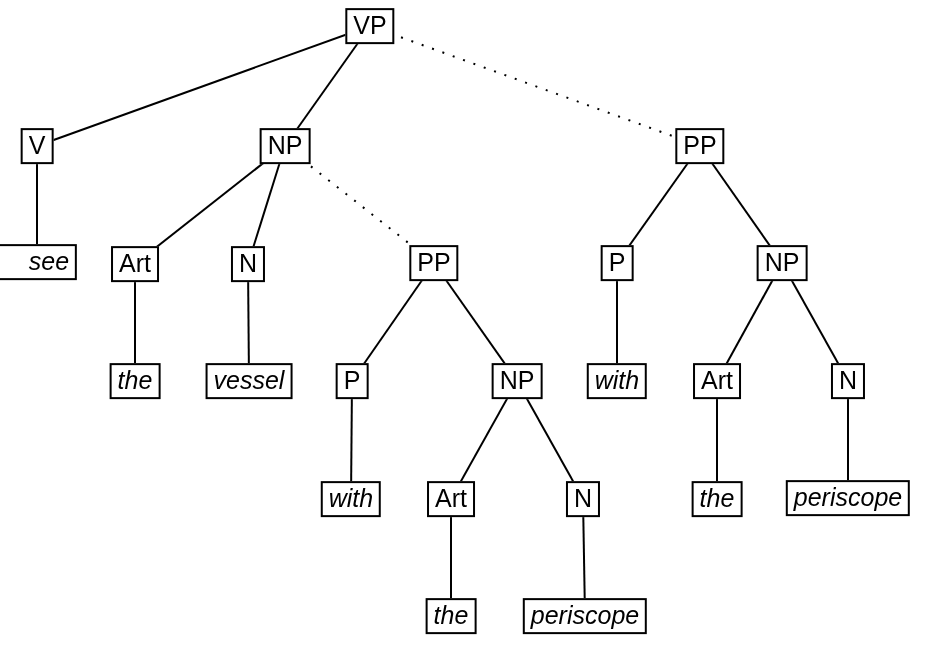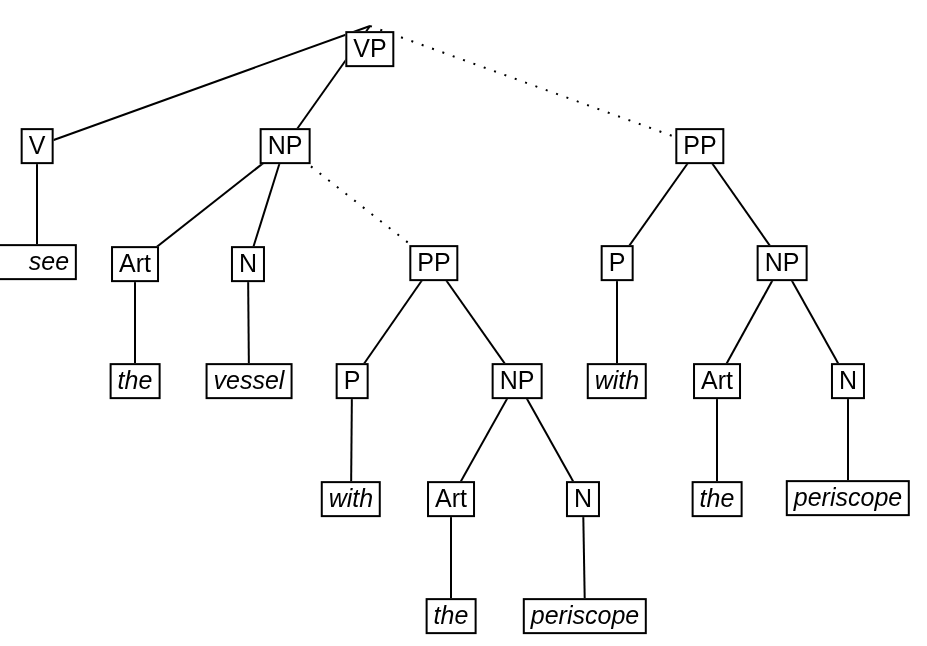--- a/index.html
+++ b/index.html
@@ -61,21 +61,21 @@
       <line x1="583" y1="499" x2="585" y2="616" stroke="#000000" stroke-width="2"></line>
       <line x1="700" y1="146" x2="617" y2="263" stroke="#000000" stroke-width="2"></line>
       <line x1="700" y1="146" x2="782" y2="263" stroke="#000000" stroke-width="2"></line>
       <line x1="617" y1="263" x2="617" y2="381" stroke="#000000" stroke-width="2"></line>
       <line x1="782" y1="263" x2="717" y2="381" stroke="#000000" stroke-width="2"></line>
       <line x1="782" y1="263" x2="848" y2="381" stroke="#000000" stroke-width="2"></line>
       <line x1="717" y1="381" x2="717" y2="499" stroke="#000000" stroke-width="2"></line>
       <line x1="848" y1="381" x2="848" y2="498" stroke="#000000" stroke-width="2"></line>
     </svg>
   <div id="nodes-layer">
-      <div class="node" style="left: 370px; top: 26px; margin-top: 23px;">VP</div>
+      <div class="node" style="left: 370px; top: 26px;">VP</div>
       <div class="node" style="left: 37px; top: 146px;">V</div>
       <div class="node" style="left: 285px; top: 146px;">NP</div>
       <div class="node" style="left: 700px; top: 146px;">PP</div>
       <div class="node italic" style="left: 37px; top: 262px; padding-left: 30px;">see</div>
       <div class="node" style="left: 135px; top: 264px;">Art</div>
       <div class="node" style="left: 248px; top: 264px;">N</div>
       <div class="node" style="left: 434px; top: 263px;">PP</div>
       <div class="node" style="left: 617px; top: 263px;">P</div>
       <div class="node" style="left: 782px; top: 263px;">NP</div>
       <div class="node italic" style="left: 135px; top: 381px;">the</div>

